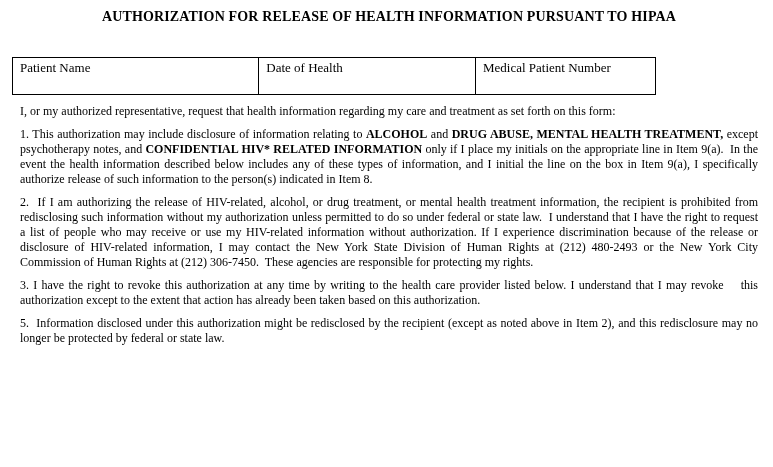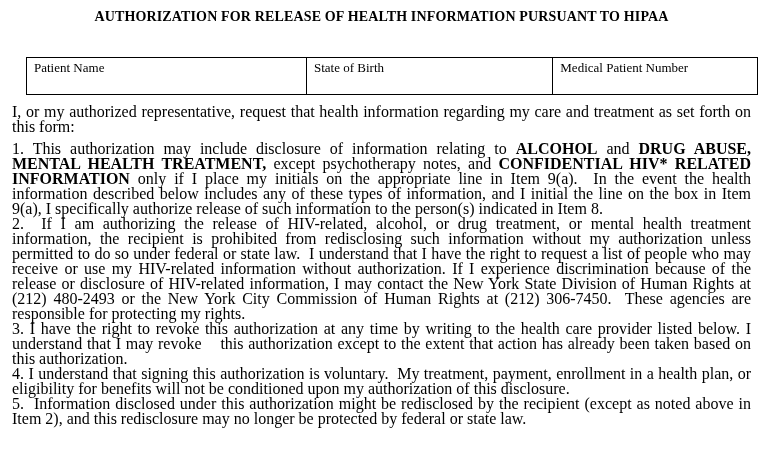--- a/index.html
+++ b/index.html
@@ -5,83 +5,82 @@
   * { box-sizing: border-box; }
   html, body { margin: 0; padding: 0; background: #ffffff; }
   body {
     width: 773px; height: 467px; overflow: hidden;
     color: #000000;
     font-family: "Liberation Serif", "DejaVu Serif", serif;
   }
   .page {
     width: 773px; height: 467px;
     background: #ffffff;
-    padding: 9px 22px 0 12px;
+    padding: 9px 7px 0 12px;
   }
   .title {
     text-align: center;
     font-weight: bold;
     font-size: 14px;
     line-height: 16px;
     margin: 0 0 32px 0;
     letter-spacing: 0.15px;
   }
   table.ptable {
     border-collapse: collapse;
     table-layout: fixed;
-    width: 732px;
-    margin-left: 14px;
+    width: 644px;
+    margin-left: 0;
   }
   table.ptable td {
     border: 1px solid #000000;
     vertical-align: top;
     padding: 2px 7px;
     font-size: 13px;
     line-height: 16px;
   }
   .col-name   { width: 38.3%; }
   .col-dob    { width: 33.7%; }
   .col-mrn    { width: 28.0%; }
   tr.row-top td  { height: 37px; }
   tr.row-addr td { height: 31px; }
   .body-text { margin-top: 9px; }
   p.para {
-    margin: 0;
-    font-size: 16px;
+    margin: 8px;
+    font-size: 12px;
     line-height: 15px;
     text-align: justify;
   }
   p.para.request { margin-bottom: 7px; }
   p.para b { font-weight: bold; }
 </style>
 </head>
 <body>
 
 <div class="page">
 
   <div class="title">AUTHORIZATION FOR RELEASE OF HEALTH INFORMATION PURSUANT TO HIPAA</div>
 
   <table class="ptable">
     <tbody>
       <tr class="row-top">
         <td class="col-name"><span>Patient Name</span></td>
-        <td class="col-dob"><span>State of Birth</span></td>
+        <td class="col-dob"><span>Date of Health</span></td>
         <td class="col-mrn"><span>Medical Patient Number</span></td>
       </tr>
     </tbody>
   </table>
 
   <div class="body-text">
     <p class="para request">I, or my authorized representative, request that health information regarding my care and treatment as set forth on this form:</p>
 
     <p class="para"><span>1. This authorization may include disclosure of information relating to </span><b>ALCOHOL</b><span> and </span><b>DRUG ABUSE, MENTAL HEALTH TREATMENT,</b><span> except psychotherapy notes, and </span><b>CONFIDENTIAL HIV* RELATED INFORMATION</b><span> only if I place my initials on the appropriate line in Item 9(a).&nbsp; In the event the health information described below includes any of these types of information, and I initial the line on the box in Item 9(a), I specifically authorize release of such information to the person(s) indicated in Item 8.</span></p>
 
     <p class="para">2.&nbsp; If I am authorizing the release of HIV-related, alcohol, or drug treatment, or mental health treatment information, the recipient is prohibited from redisclosing such information without my authorization unless permitted to do so under federal or state law.&nbsp; I understand that I have the right to request a list of people who may receive or use my HIV-related information without authorization. If I experience discrimination because of the release or disclosure of HIV-related information, I may contact the New York State Division of Human Rights at (212) 480-2493 or the New York City Commission of Human Rights at (212) 306-7450.&nbsp; These agencies are responsible for protecting my rights.</p>
 
     <p class="para">3. I have the right to revoke this authorization at any time by writing to the health care provider listed below. I understand that I may revoke &nbsp;&nbsp; this authorization except to the extent that action has already been taken based on this authorization.</p>
 
-    <p class="para">4. I understand that signing this authorization is voluntary.&nbsp; My treatment, payment, enrollment in a health plan, or eligibility for benefits will not be conditioned upon my authorization of this disclosure.</p>
 
     <p class="para">5.&nbsp; Information disclosed under this authorization might be redisclosed by the recipient (except as noted above in Item 2), and this redisclosure may no longer be protected by federal or state law.</p>
 
   </div>
 
 </div>
 
 </body></html>

